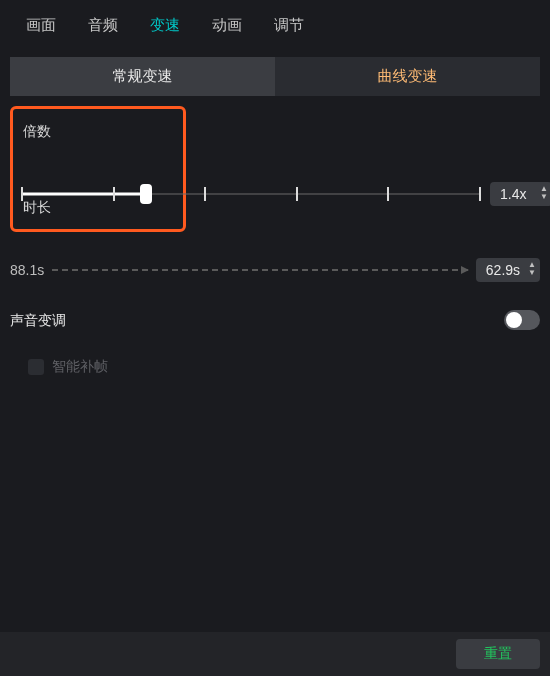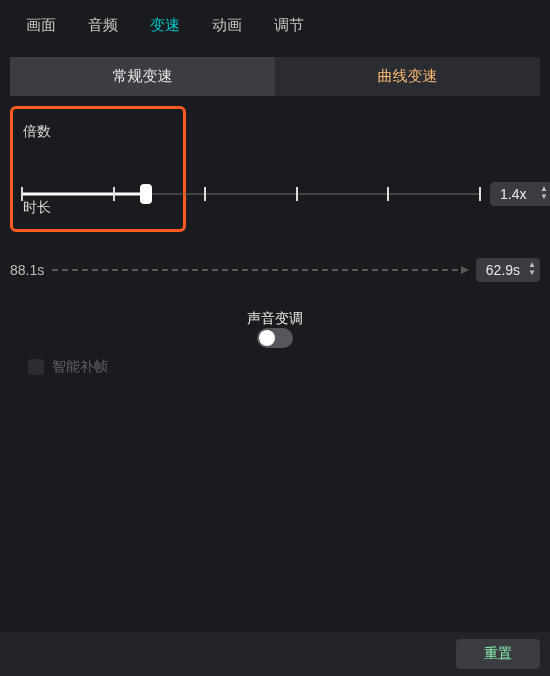--- a/index.html
+++ b/index.html
@@ -180,28 +180,27 @@
   top: -5px;
   width: 0; height: 0;
   border-left: 8px solid #5a5a5a;
   border-top: 4px solid transparent;
   border-bottom: 4px solid transparent;
 }
 
 
 .toggle-row {
   display: flex;
-  align-items: center;
+  align-items: flex-end;
   justify-content: space-between;
   position: absolute;
   left: 10px;
   right: 10px;
   top: 310px;
   width: 530px;
-  flex-direction: column;
 }
 .toggle {
   width: 36px;
   height: 20px;
   background: #55575c;
   border-radius: 10px;
   position: relative;
 }
 .toggle-knob {
   position: absolute;
@@ -238,21 +237,21 @@
   right: 0;
   background: #232428;
   height: 44px;
   display: flex;
   align-items: center;
   justify-content: flex-end;
   padding-right: 10px;
 }
 .reset-btn {
   background: #3a3c41;
-  color: #86efac;
+  color: #22c55e;
   border-radius: 4px;
   padding: 6px 28px;
   font-size: 14px;
   cursor: pointer;
 }
 
 .root { position: relative; width: 550px; height: 676px; }
 .duration-label-inside {
   position: absolute;
   left: 10px;

